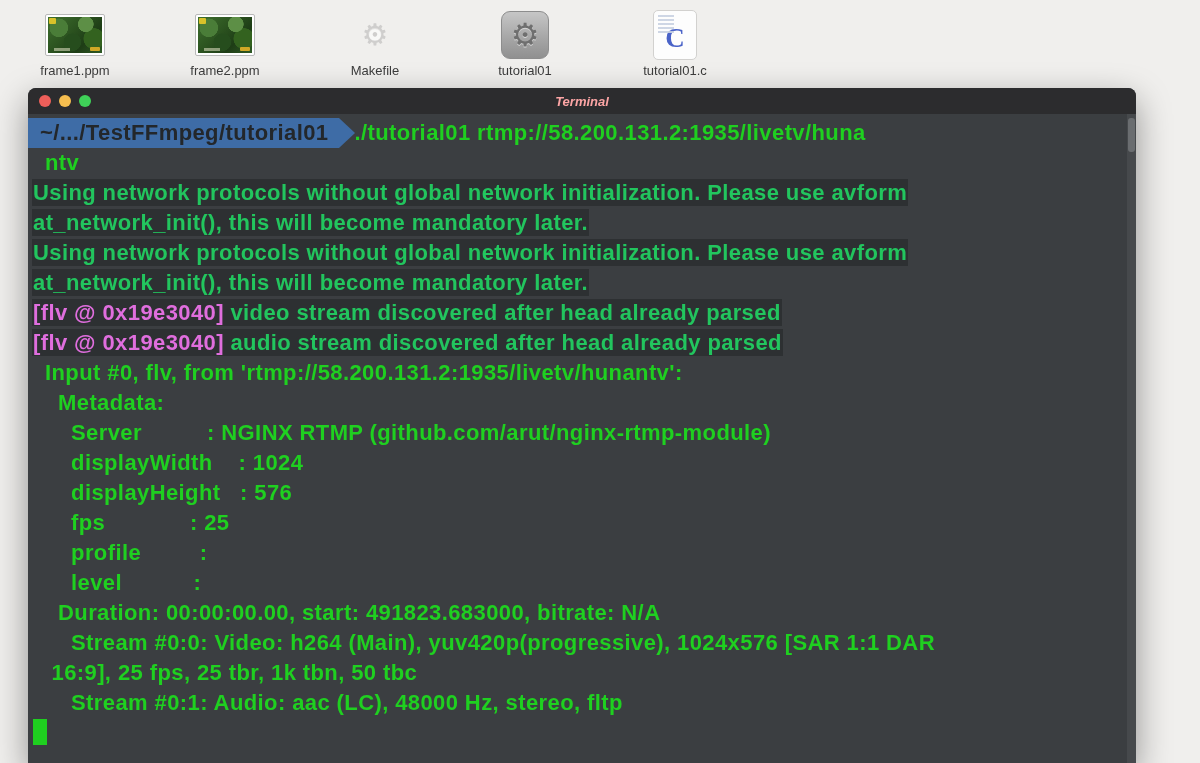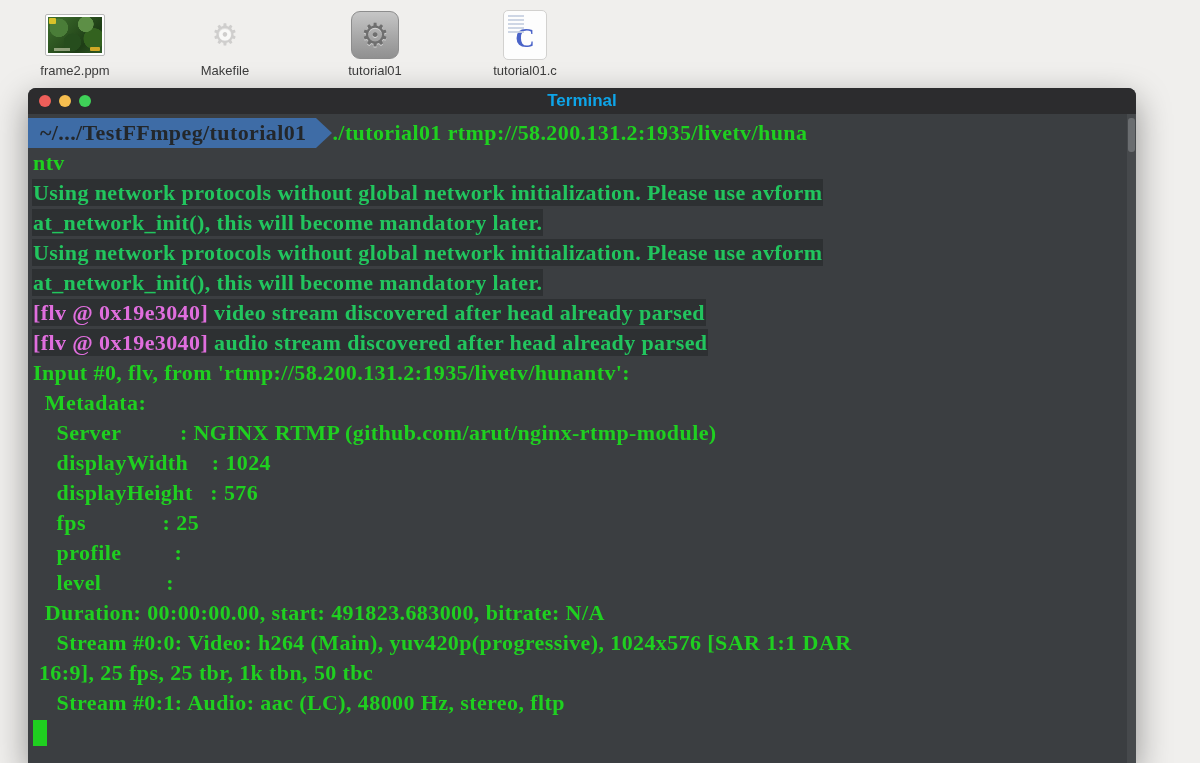--- a/index.html
+++ b/index.html
@@ -84,39 +84,39 @@
     height:26px;background:#2c2c2e;display:flex;align-items:center;
     position:relative;
   }
   .traffic{display:flex;gap:8px;margin-left:11px;}
   .light{width:12px;height:12px;border-radius:50%;}
   .light.red{background:#ee5f5a;}
   .light.yellow{background:#f6be4f;}
   .light.green{background:#3fd158;}
   .titlebar-title{
     position:absolute;left:0;right:0;text-align:center;
-    font-size:17px;font-weight:bold;color:#0ea5e9;
+    font-size:13px;font-weight:bold;color:#fca5a5;font-style:italic;
   }
   .term-content{
     position:absolute;top:26px;left:0;right:0;bottom:0;
     padding:4px 0 4px 5px;
-    font-family:Liberation Serif, serif;
+    font-family:Liberation Sans, sans-serif;
     font-weight:bold;font-size:22px;letter-spacing:0.4px;
     white-space:pre;
   }
   .scrollbar-track{
     position:absolute;top:26px;right:0;bottom:0;width:9px;
     background:#46494c;
   }
   .scrollbar-thumb{
     position:absolute;top:4px;left:1px;width:7px;height:34px;
     background:#6a6d70;border-radius:3px;
   }
   .term-line{height:30px;line-height:30px;}
-  .c-green{color:#1fd020;}
+  .c-green{color:#1fd020;margin-left:12px;}
   .c-yellow{color:#22c55e;}
   .c-magenta{color:#e06ede;}
   .band{background:#2d3032;box-shadow:0 0 0 1px #2d3032;}
   .prompt-line{display:flex;align-items:center;height:30px;margin-left:-5px;}
   .prompt-seg{
     background:#3e6ca6;color:#23272b;height:30px;line-height:30px;
     padding:0 10px 0 12px;
   }
   .prompt-arrow{
     width:0;height:0;border-top:15px solid transparent;
@@ -125,20 +125,32 @@
   .prompt-cmd{margin-left:0;}
   .cursor-block{
     display:inline-block;width:14px;height:26px;background:#1fd020;
     vertical-align:middle;margin-top:-4px;
   }
 </style>
 </head>
 <body>
 
 <div class="desktop-row" id="desktop-row">
+    <div class="icon-cell">
+      <div class="icon-art">
+        <div class="thumb">
+          <div class="thumb-img">
+            <div class="thumb-logo"></div>
+            <div class="thumb-caption"></div>
+            <div class="thumb-ticker"></div>
+          </div>
+        </div>
+      </div>
+      <div class="icon-label">frame1.ppm</div>
+    </div>
     <div class="icon-cell">
       <div class="icon-art">
         <div class="thumb">
           <div class="thumb-img">
             <div class="thumb-logo"></div>
             <div class="thumb-caption"></div>
             <div class="thumb-ticker"></div>
           </div>
         </div>
       </div>

